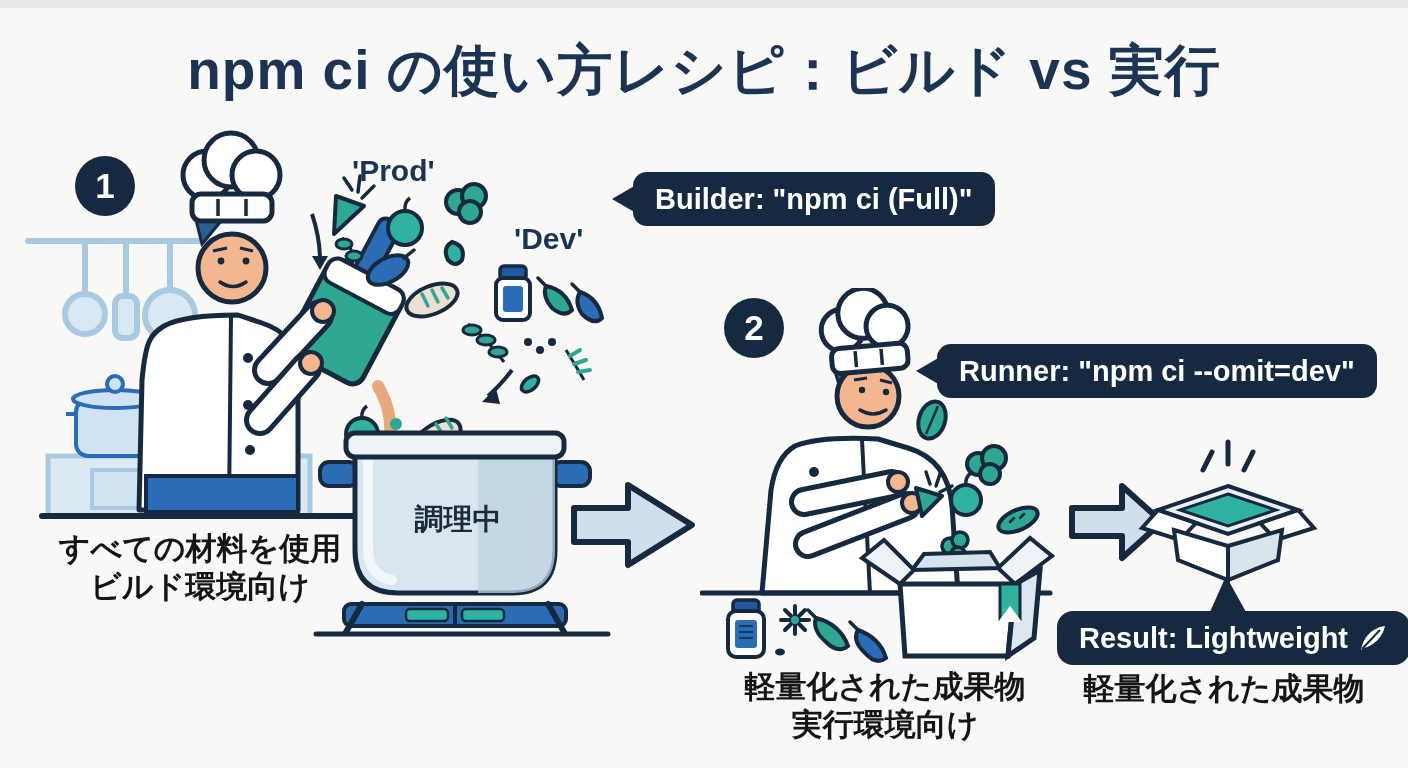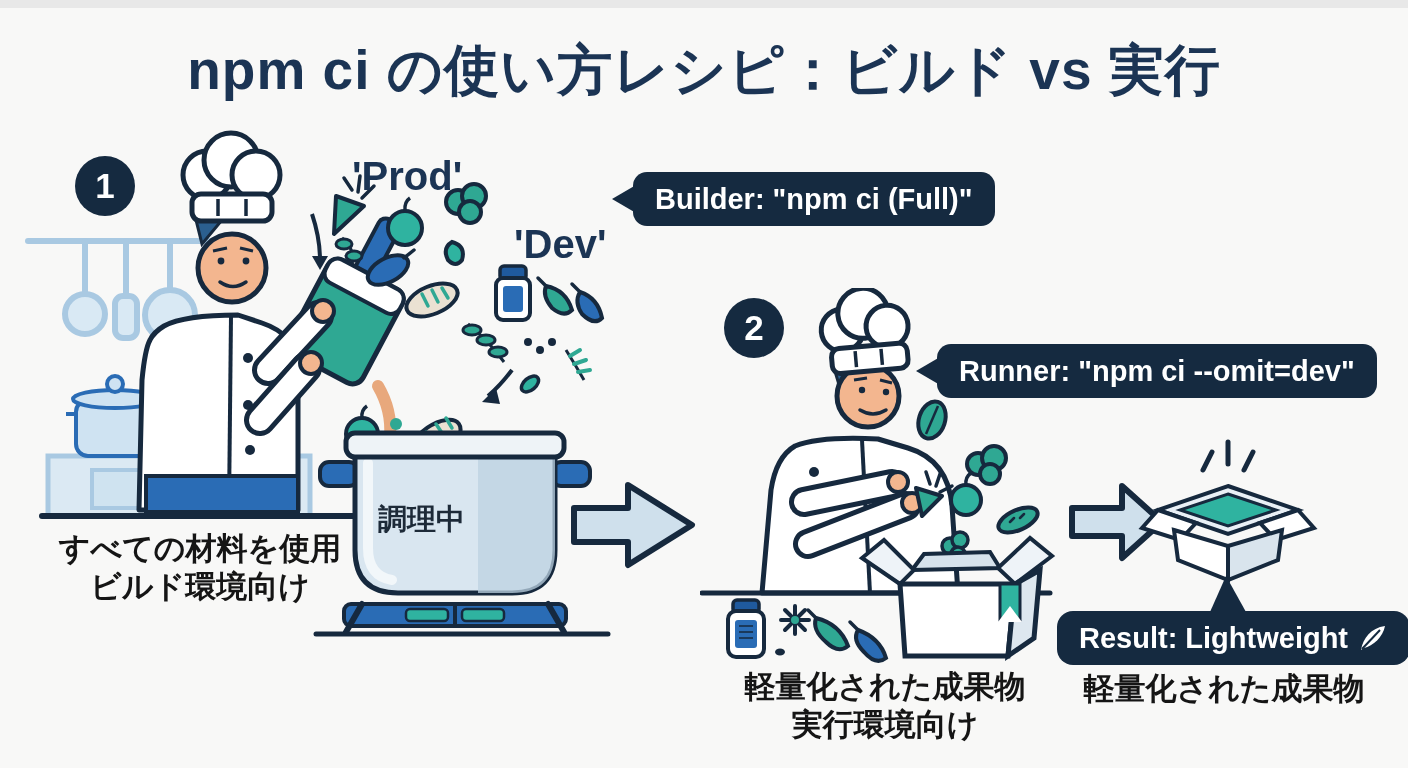--- a/index.html
+++ b/index.html
@@ -13,38 +13,38 @@
     top:26px;left:0;width:1408px;text-align:center;
     font-size:55px;font-weight:800;color:#1b3454;letter-spacing:1px;
     white-space:nowrap;
   }
   .badge{
     width:60px;height:60px;border-radius:50%;background:#152a40;
     color:#ffffff;font-size:35px;font-weight:800;
     display:flex;align-items:center;justify-content:center;
   }
   .grouplabel{
-    font-size:40px;font-weight:800;color:#1b3454;white-space:nowrap;
+    font-size:30px;font-weight:800;color:#1b3454;white-space:nowrap;
   }
   .bubble{
     background:#152a40;color:#ffffff;border-radius:14px;
     height:54px;display:flex;align-items:center;gap:10px;
     padding:0 22px;font-size:29px;font-weight:700;white-space:nowrap;
   }
   .tail-left{
     position:absolute;left:-21px;top:13px;width:0;height:0;
     border-top:14px solid transparent;border-bottom:14px solid transparent;
     border-right:24px solid #152a40;
   }
   .caption{
     text-align:center;font-size:31px;font-weight:800;color:#151515;
     line-height:38px;white-space:nowrap;
   }
   #pot-label{
-    width:160px;font-size:29px;font-weight:800;color:#1d2a38;
+    width:160px;text-align:center;font-size:29px;font-weight:800;color:#1d2a38;
   }
   svg{display:block;}
 </style>
 </head>
 <body>
 
 <div id="stage">
 
   <div id="title" class="abs">npm ci の使い方レシピ：ビルド vs 実行</div>
 

